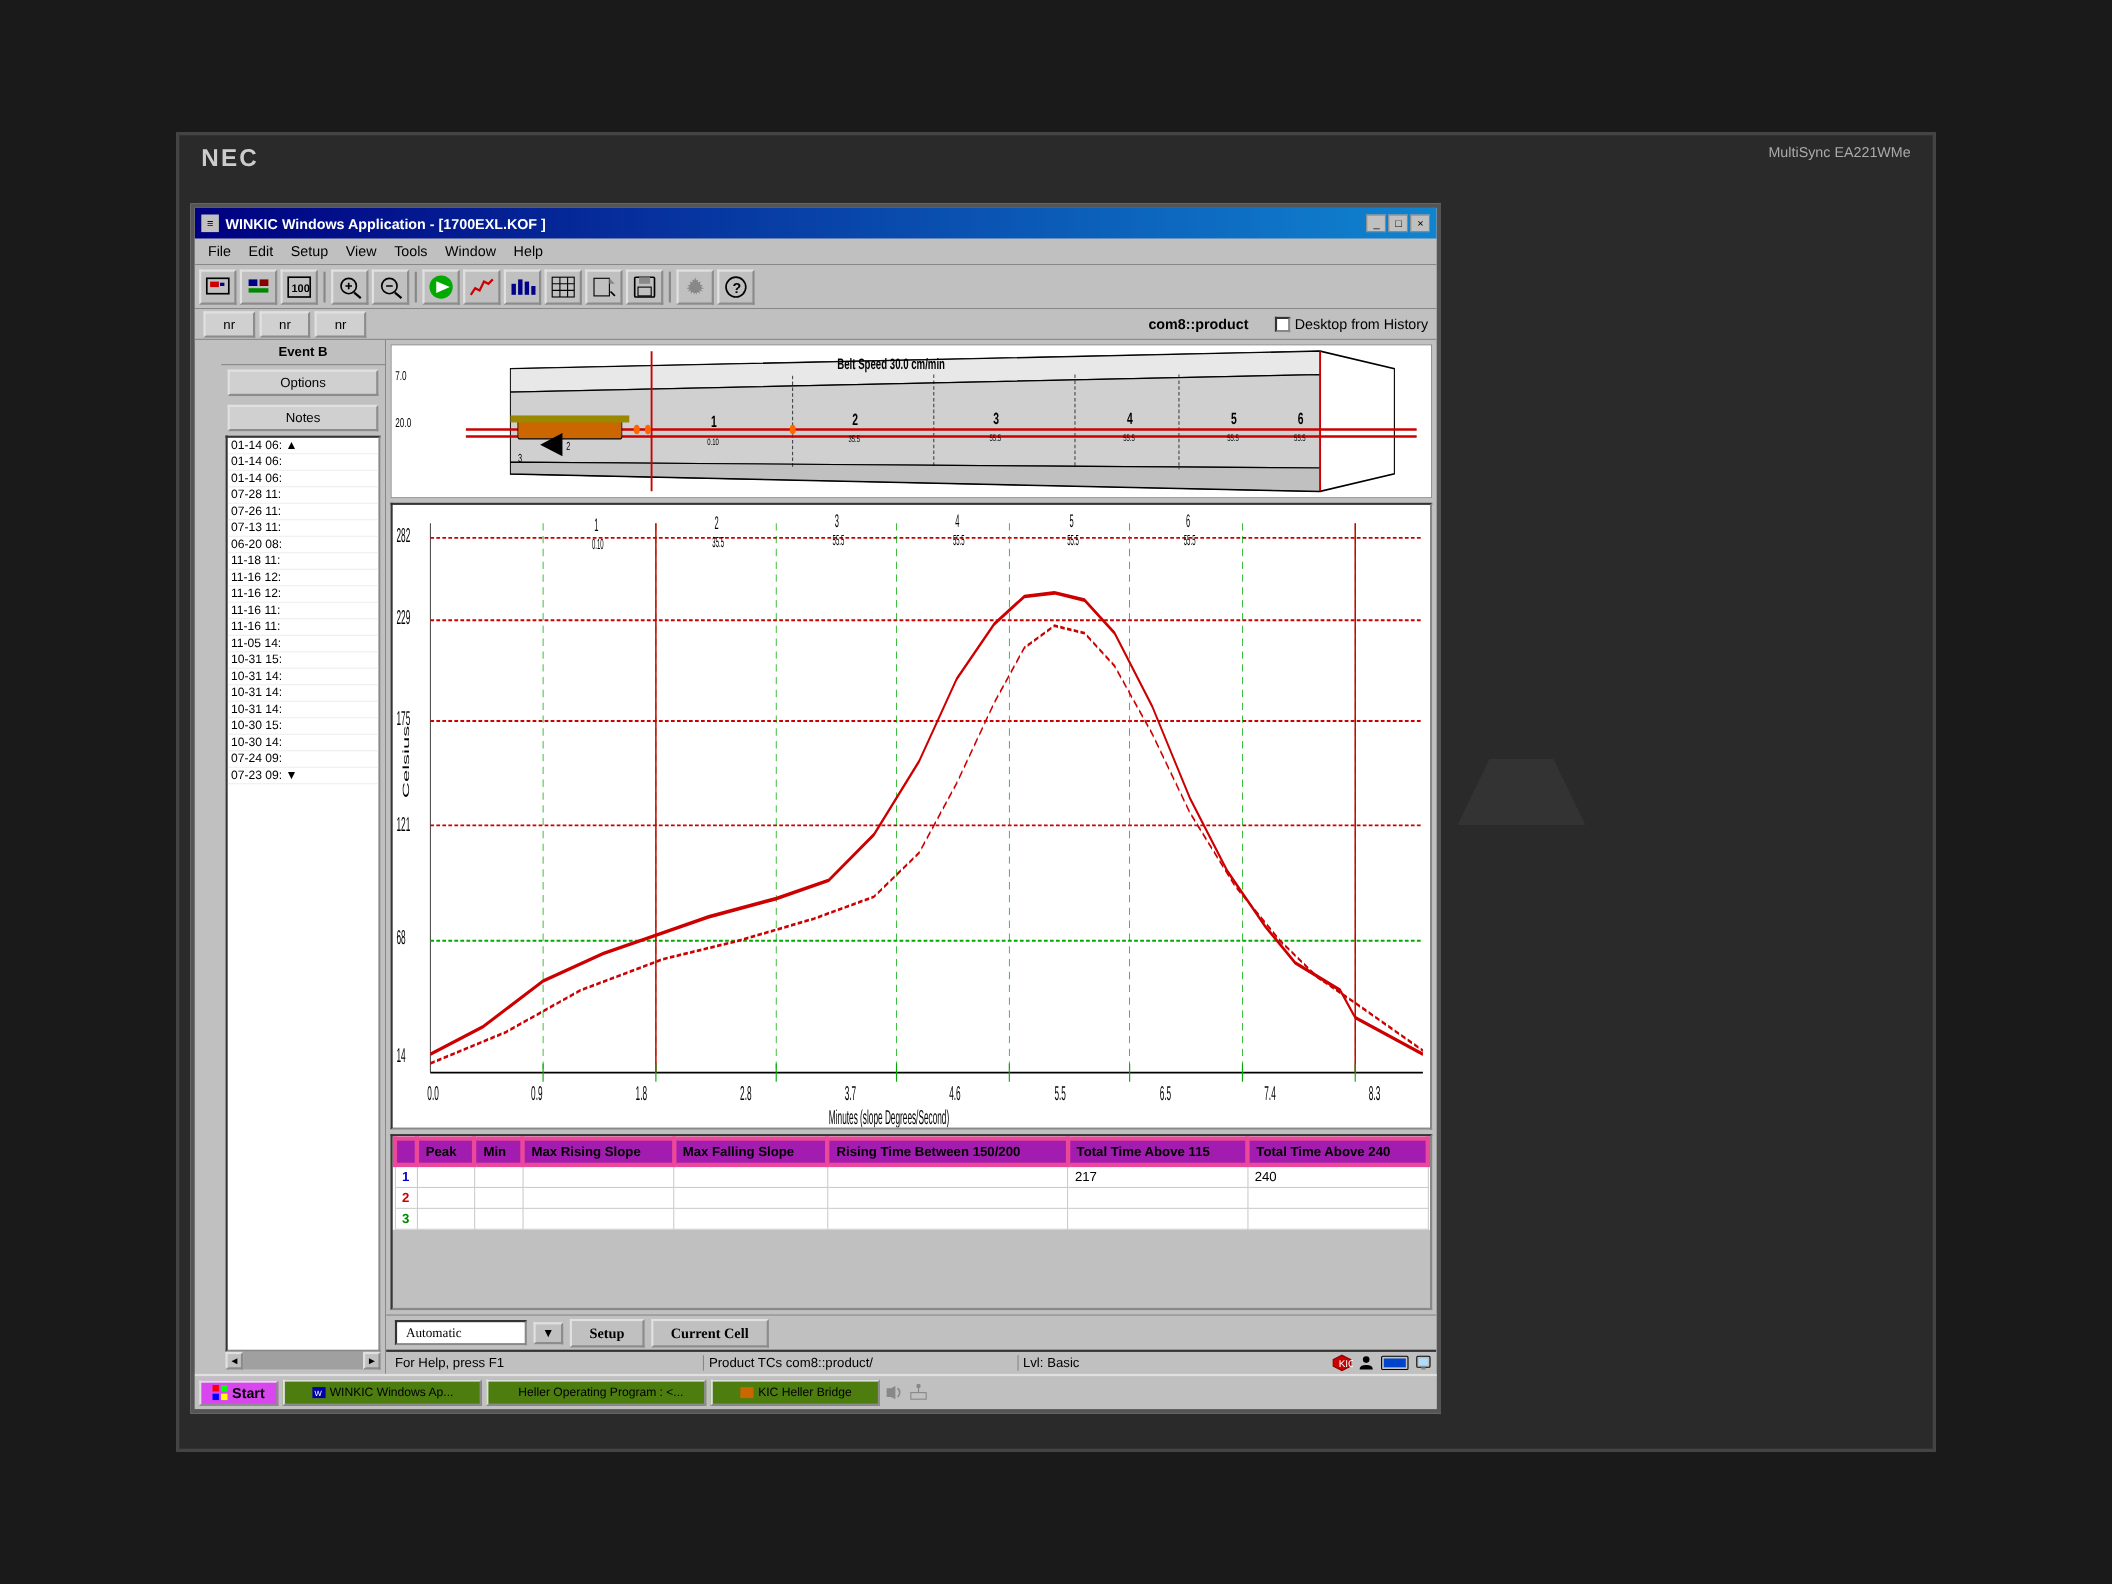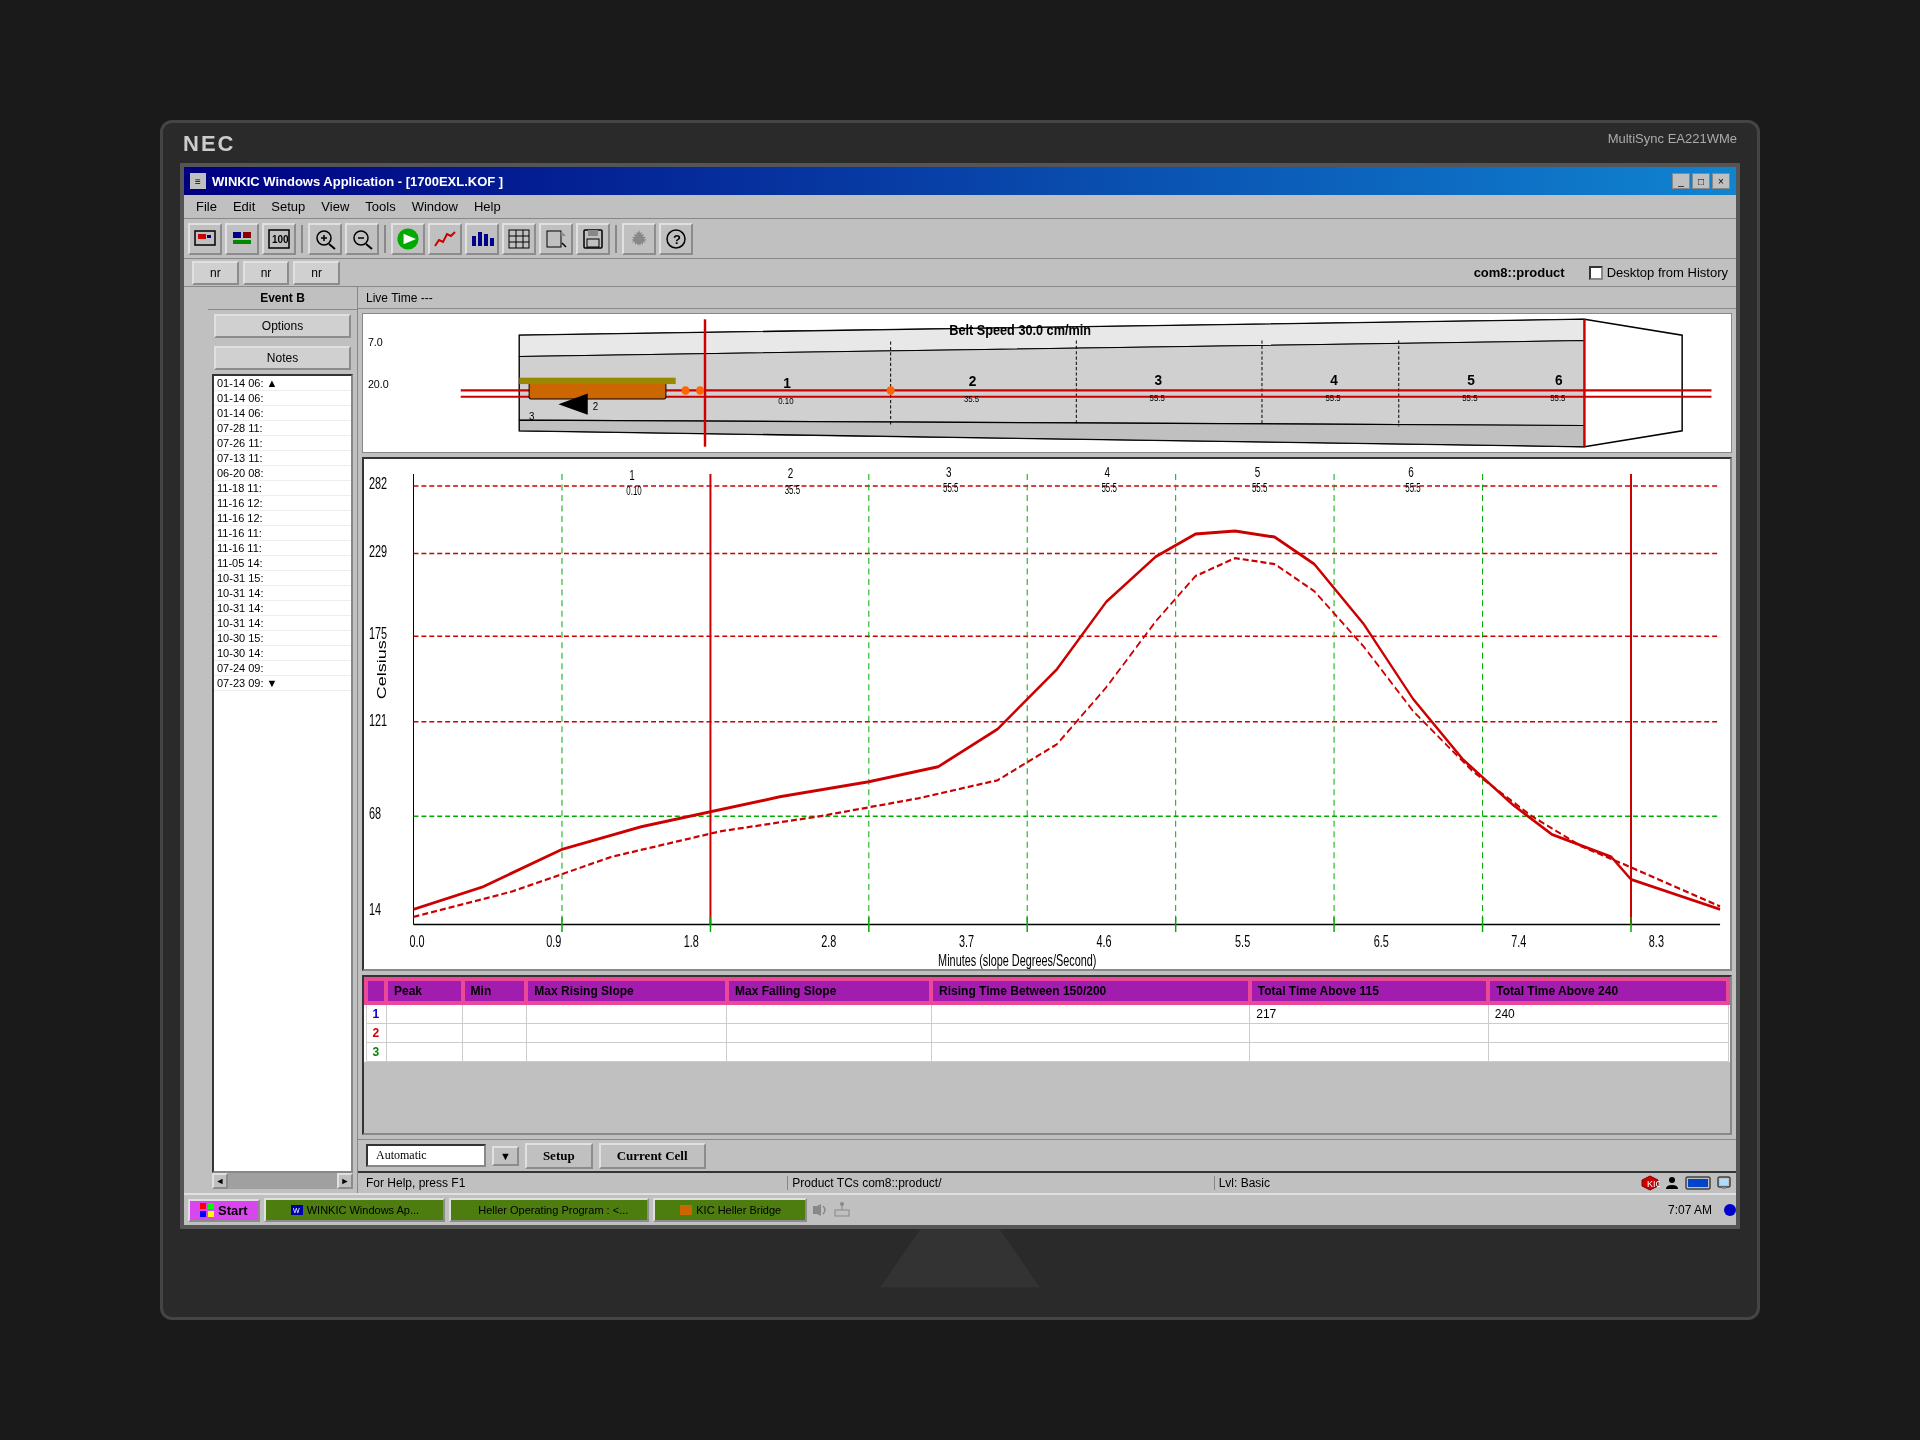--- a/index.html
+++ b/index.html
@@ -13,24 +13,24 @@
       flex-direction: column;
       align-items: center;
       justify-content: center;
     }
 
     
     .monitor-outer {
       width: 1600px;
       height: 1200px;
       background: #2a2a2a;
-      border-radius: 12px;
+      border-radius: 0;
       border: 3px solid #444;
       display: flex;
-      flex-direction: column;
+      flex-direction: row;
       align-items: center;
       padding: 10px;
       position: relative;
     }
 
     .monitor-brand-top {
       position: absolute;
       top: 8px;
       left: 20px;
       color: #ccc;
@@ -663,23 +663,20 @@
         </div>
         <div class="sidebar-scrollbar">
           <div class="sidebar-scroll-btn">◄</div>
           <div class="sidebar-scroll-track"></div>
           <div class="sidebar-scroll-btn">►</div>
         </div>
       </div>
 
       <div class="main-panel">
 
-        <div class="chart-header">
-          <span>Live Time ---</span>
-        </div>
 
         <div class="oven-area">
           <svg class="oven-svg" viewBox="0 0 1400 130" preserveAspectRatio="none">
 
             <rect x="0" y="0" width="1400" height="130" fill="white"></rect>
 
             <text x="5" y="30" font-size="11" fill="#000">7.0</text>
             <text x="5" y="70" font-size="11" fill="#000">20.0</text>
 
             <polygon points="160,20 1250,5 1350,20 1350,110 1250,125 160,110" fill="none" stroke="#000" stroke-width="1.5"></polygon>

